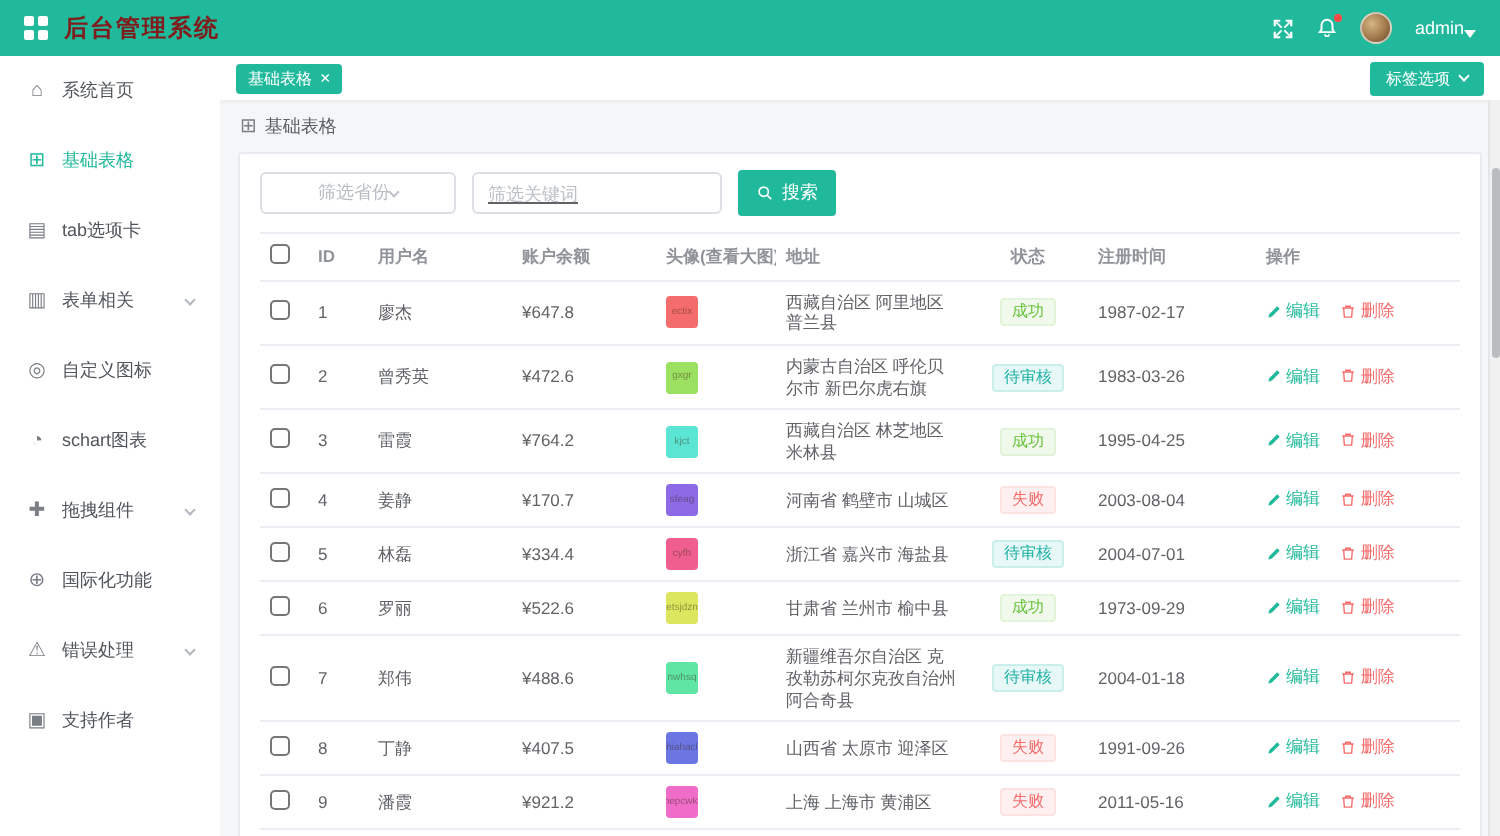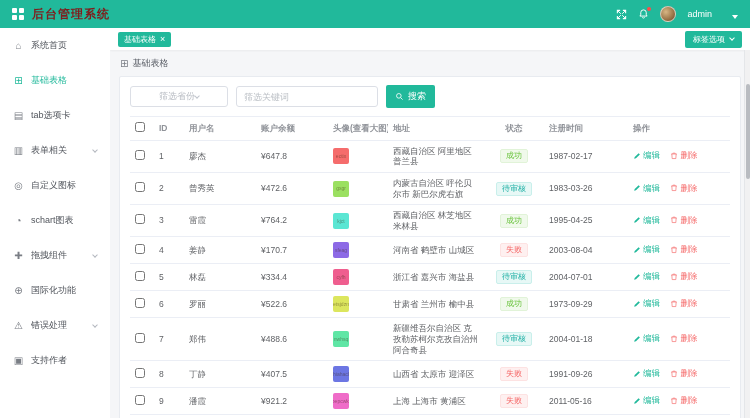--- a/index.html
+++ b/index.html
@@ -18,21 +18,21 @@
   .header{position:absolute;top:0;left:0;right:0;height:28px;background:var(--accent);
     display:flex;align-items:center;justify-content:space-between;padding:0 12px;z-index:10;}
   .logo-area{display:flex;align-items:center;gap:8px;}
   .logo-grid{display:grid;grid-template-columns:5px 5px;grid-template-rows:5px 5px;gap:2px;}
   .logo-grid span{background:#fff;border-radius:1px;}
   .app-title{color:#7f1d1d;font-size:12px;font-weight:bold;letter-spacing:1px;}
   .header-right{display:flex;align-items:center;gap:11px;}
   .hicon{color:#fff;display:flex;align-items:center;cursor:pointer;position:relative;}
   .bell-dot{position:absolute;top:-1px;right:-2px;width:4px;height:4px;border-radius:50%;background:#ff4b4b;}
   .avatar-img{width:16px;height:16px;border-radius:50%;background:radial-gradient(circle at 35% 35%,#d8b684,#9a7448 60%,#5f4326);border:1px solid rgba(255,255,255,.6);}
-  .user-name{color:#fff;font-size:9px;display:flex;align-items:flex-end;gap:20px;}
+  .user-name{color:#fff;font-size:9px;display:flex;align-items:flex-end;gap:0;}
   .caret-down{width:0;height:0;border-left:3px solid transparent;border-right:3px solid transparent;border-top:4px solid #fff;}
 
   
   .sidebar{position:absolute;top:28px;left:0;bottom:0;width:110px;background:#fff;box-shadow:1px 0 2px rgba(0,0,0,.04);overflow:hidden;}
   .side-item{height:35px;display:flex;align-items:center;gap:7px;padding:0 13px;font-size:9px;color:#51555c;cursor:pointer;}
   .side-item .s-icon{font-size:10px;color:#7a7e85;width:11px;text-align:center;}
   .side-item.active,.side-item.active .s-icon{color:var(--accent);}
   .side-arrow{margin-left:auto;width:4px;height:4px;border-right:1px solid #b4b8bf;border-bottom:1px solid #b4b8bf;transform:rotate(45deg);margin-top:-2px;}
 
   
@@ -47,21 +47,21 @@
   .breadcrumb{font-size:9px;color:#5a5e66;display:flex;align-items:center;gap:4px;padding:2px 1px 6px 1px;}
   .breadcrumb .b-icon{font-size:10px;color:#7a7e85;}
 
   .card{background:#fff;border:1px solid #e8ebf0;border-radius:2px;padding:8px 10px 4px 10px;height:352px;overflow:hidden;}
 
   
   .toolbar{display:flex;align-items:center;gap:8px;margin-bottom:8px;}
   .btn-green{display:inline-flex;align-items:center;gap:4px;background:var(--accent);color:#fff;border:none;border-radius:2px;font-size:9px;padding:5px 9px;cursor:pointer;}
   .select-box{width:98px;height:21px;border:1px solid var(--ctl-border);border-radius:3px;background:#fff;display:flex;align-items:center;justify-content:center;padding:0 7px;font-size:9px;color:#b8bcc3;cursor:pointer;}
   .chev-gray{width:4px;height:4px;border-right:1px solid #c0c4cc;border-bottom:1px solid #c0c4cc;transform:rotate(45deg);margin-top:-2px;}
-  .kw-input{width:142px;height:21px;border:1px solid var(--ctl-border);border-radius:3px;font-size:9px;padding:0 7px;color:var(--text);outline:none;}
+  .kw-input{width:125px;height:21px;border:1px solid var(--ctl-border);border-radius:3px;font-size:9px;padding:0 7px;color:var(--text);outline:none;text-decoration:underline;}
   .kw-input::placeholder{color:#bcc0c6;}
 
   
   table{width:100%;border-collapse:collapse;table-layout:fixed;font-size:8.5px;line-height:1.25;}
   th,td{text-align:left;padding:5px 5px;border-bottom:1px solid var(--border);vertical-align:middle;overflow:hidden;}
   thead th{color:var(--text-light);font-weight:bold;border-top:1px solid var(--border);background:#fff;white-space:nowrap;}
   td{color:var(--text);}
   .col-check{width:4%;}.col-id{width:5%;}.col-name{width:12%;}.col-balance{width:12%;}
   .col-avatar{width:10%;}.col-address{width:16%;}.col-status{width:10%;text-align:center;}.col-date{width:14%;}.col-ops{width:17%;}
   input[type=checkbox]{width:10px;height:10px;accent-color:var(--accent);cursor:pointer;}

